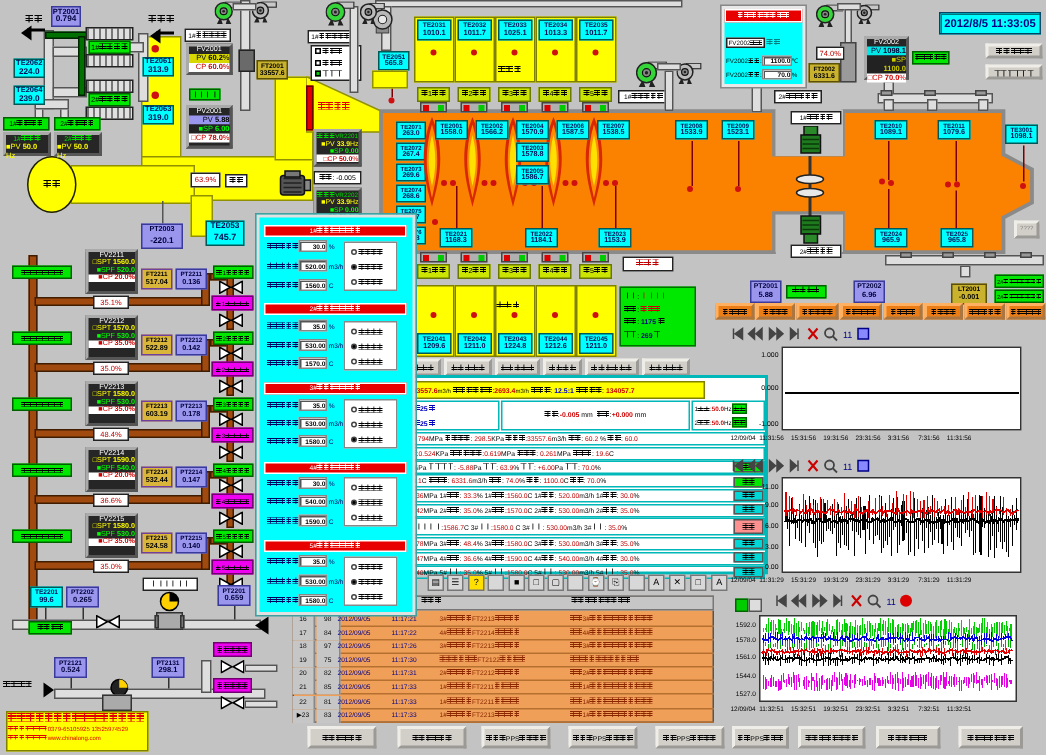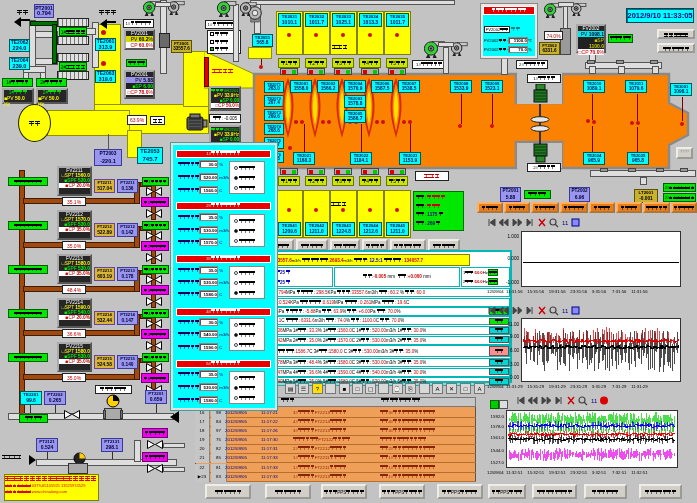--- a/index.html
+++ b/index.html
@@ -467,21 +467,21 @@
     <div style="font-size:4.2px;line-height:5.5px">FT2002</div>
     <div style="font-size:4.6px;line-height:4.5px">6331.6</div>
   </div>
 <div class="ab bb" style="left:576px;top:24px;width:30px;height:29px">
     <div style="font-size:4.8px;text-align:center">FV2002</div>
     <div style="font-size:5px;background:#00e8e8;color:#003;text-align:right">PV <b>1098.1</b></div>
     <div style="font-size:5px;background:#222;color:#cc0;text-align:right">■SP <b>1100.0</b></div>
     <div style="font-size:5px;background:#fff;color:#c00;text-align:right">□CP <b>70.0</b>%</div>
   </div>
 <div class="ab gn" style="left:608px;top:34px;width:25px;height:9px;font-size:4.6px;line-height:8px;"><i class="z"></i><i class="z"></i><i class="z"></i><i class="z"></i><i class="z"></i></div>
-<div class="ab " style="left:626px;top:8px;width:68px;height:15px;background:#00ffff;border:1px solid #004466;box-shadow:inset 1px 1px 0 #077;color:#000080;font-weight:bold;font-size:7.5px;text-align:center;line-height:13px">2012/9/10 11:33:05</div>
+<div class="ab " style="left:626px;top:8px;width:68px;height:15px;background:#00ffff;border:1px solid #004466;box-shadow:inset 1px 1px 0 #077;color:#000080;font-weight:bold;font-size:7.5px;text-align:center;line-height:13px">2012/8/5 11:33:05</div>
 <div class="ab btn" style="left:657px;top:29px;width:38px;height:10px;font-size:5px;line-height:9px;"><i class="z"></i><i class="z"></i><i class="z"></i><i class="z"></i><i class="z"></i></div>
 <div class="ab btn" style="left:657px;top:43px;width:38px;height:10px;font-size:4.6px;line-height:9px;"><i class="z"></i><i class="z"></i><i class="z"></i><i class="z"></i><i class="z"></i><i class="z"></i></div>
 <div class="ab" style="left:280px;top:168px;width:18px;height:7px;background:#b0b0b0;border:1px solid #444">
     <div style="position:absolute;left:1px;top:1px;width:4px;height:4px;background:#d00"></div>
     <div style="position:absolute;right:1px;top:1px;width:4px;height:4px;background:#0c0"></div>
   </div>
 <div class="ab yg" style="left:278px;top:176px;width:22px;height:10px;font-size:4.8px;line-height:9px;"><i class="z"></i>1<i class="z"></i><i class="z"></i></div>
 <div class="ab" style="left:307px;top:168px;width:18px;height:7px;background:#b0b0b0;border:1px solid #444">
     <div style="position:absolute;left:1px;top:1px;width:4px;height:4px;background:#d00"></div>
     <div style="position:absolute;right:1px;top:1px;width:4px;height:4px;background:#0c0"></div>

